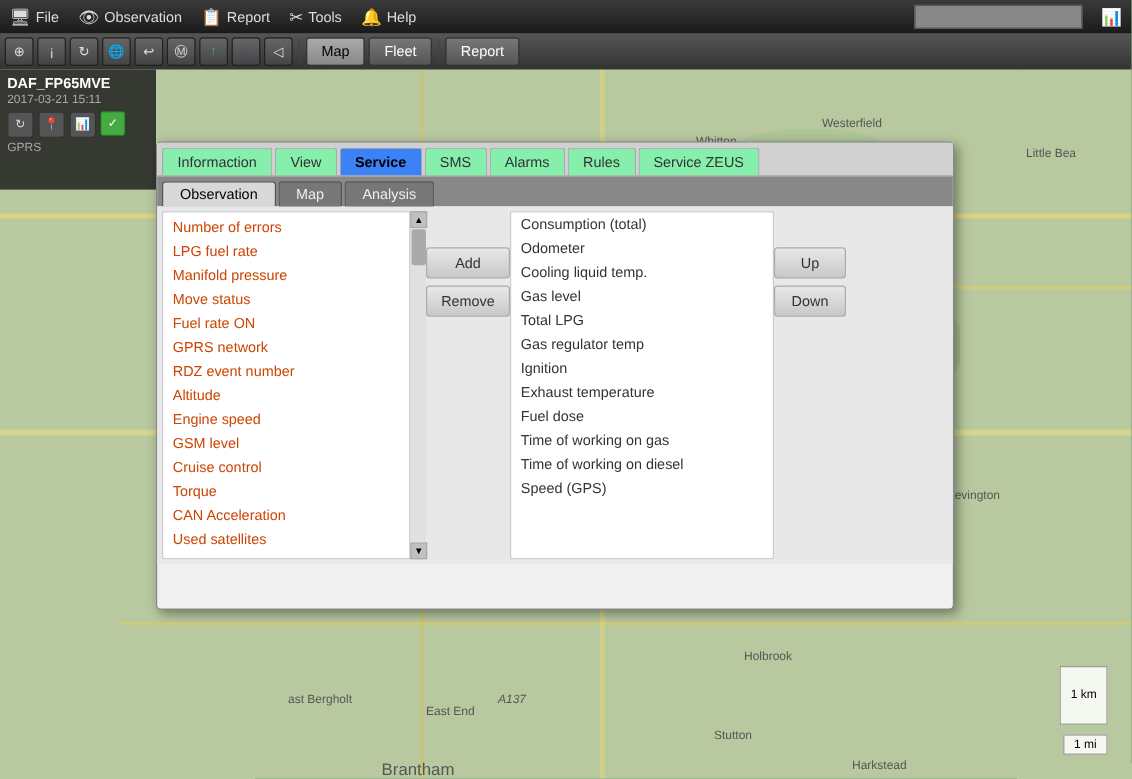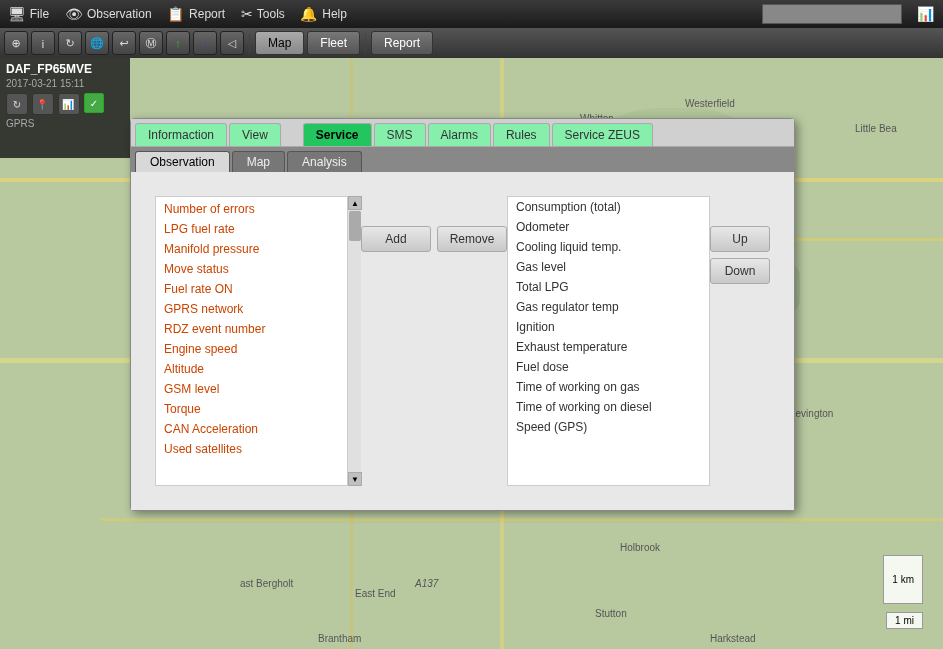--- a/index.html
+++ b/index.html
@@ -89,31 +89,31 @@
       border-radius: 2px; color: #fff; cursor: pointer; display: flex; align-items: center; justify-content: center;
       font-size: 12px; font-weight: bold;
     }
     .dialog-tabs1 {
       display: flex; background: #d0d0d0; padding: 4px 4px 0; gap: 2px; border-bottom: 1px solid #aaa;
     }
     .dialog-tab1 {
       padding: 4px 12px; background: #86efac; border: 1px solid #aaa; border-bottom: none;
       border-radius: 3px 3px 0 0; cursor: pointer; font-size: 12px; color: #333;
     }
-    .dialog-tab1.active { background: #22c55e; color: #000; font-weight: bold; margin-left: 20px; }
+    .dialog-tab1.active { background: #3b82f6; color: #000; font-weight: bold; }
     .dialog-tabs2 {
       display: flex; background: #888; padding: 4px 4px 0; gap: 2px;
     }
     .dialog-tab2 {
       padding: 3px 14px; background: #777; border: 1px solid #555; border-bottom: none;
       border-radius: 3px 3px 0 0; cursor: pointer; font-size: 12px; color: #eee;
     }
     .dialog-tab2.active { background: #d8d8d8; color: #000; }
     .dialog-content {
-      background: #e8e8e8; padding: 24px; display: flex; gap: 0;
+      background: #e8e8e8; padding: 4px; display: flex; gap: 0;
     }
 
     
     .list-panel {
       width: 220px; background: #fff; border: 1px solid #ccc; overflow-y: auto; height: 290px;
       position: relative;
     }
     .list-items { padding: 2px 0; }
     .list-item {
       padding: 3px 8px; cursor: pointer; color: #cc4400; font-size: 12px; white-space: nowrap;
@@ -123,21 +123,21 @@
       border-left: 1px solid #ccc;
     }
     .list-scroll-btn {
       width: 14px; height: 14px; background: #c0c0c0; border: 1px solid #aaa;
       display: flex; align-items: center; justify-content: center; font-size: 8px; cursor: pointer;
     }
     .list-scroll-thumb { width: 12px; height: 30px; background: #aaa; margin: 1px; border-radius: 2px; }
 
     
     .mid-buttons {
-      display: flex; flex-direction: row; justify-content: flex-start; gap: 6px; padding-top: 30px;
+      display: flex; flex-direction: column; justify-content: flex-start; gap: 6px; padding-top: 30px;
     }
     .mid-btn {
       width: 70px; height: 26px; background: linear-gradient(to bottom, #e8e8e8, #c8c8c8);
       border: 1px solid #aaa; border-radius: 3px; cursor: pointer; font-size: 12px; color: #333;
     }
 
     
     .right-panel {
       width: 220px; background: #fff; border: 1px solid #ccc; height: 290px; overflow-y: auto;
     }
@@ -219,21 +219,21 @@
   <span style="position:absolute; top:180px; left:695px; font-size:10px; color:#555;">Grange Farm</span>
   <span style="position:absolute; top:220px; left:740px; font-size:10px; color:#555;">Bixley</span>
   <span style="position:absolute; top:325px; left:725px; font-size:10px; color:#555;">Nacton</span>
   <span style="position:absolute; top:350px; left:790px; font-size:10px; color:#555;">Levington</span>
   <span style="position:absolute; top:520px; left:240px; font-size:10px; color:#555;">ast Bergholt</span>
   <span style="position:absolute; top:530px; left:355px; font-size:10px; color:#555;">East End</span>
   <span style="position:absolute; top:484px; left:620px; font-size:10px; color:#555;">Holbrook</span>
   <span style="position:absolute; top:520px; left:415px; font-size:10px; color:#555; font-style:italic;">A137</span>
   <span style="position:absolute; top:575px; left:710px; font-size:10px; color:#555;">Harkstead</span>
   <span style="position:absolute; top:550px; left:595px; font-size:10px; color:#555;">Stutton</span>
-  <span style="position:absolute; top:575px; left:318px; font-size:10px; color:#555;">Brantham</span>
+  <span style="position:absolute; top:575px; left:318px; font-size:14px; color:#555;">Brantham</span>
 
   <div style="position:absolute; bottom:45px; right:20px; background:rgba(255,255,255,0.85); border:1px solid #999; padding:18px 8px; font-size:10px;">1 km</div>
   <div style="position:absolute; bottom:20px; right:20px; background:rgba(255,255,255,0.85); border:1px solid #999; padding:2px 8px; font-size:10px;">1 mi</div>
 </div>
 
 <div class="left-panel">
   <div class="vehicle-name">DAF_FP65MVE</div>
   <div class="vehicle-time">2017-03-21 15:11</div>
   <div class="vehicle-icons">
     <div class="veh-icon-btn">↻</div>
@@ -289,23 +289,24 @@
       <div style="position:relative; width:220px; height:290px; display:flex;">
         <div class="list-panel" style="width:206px; flex:1;">
           <div class="list-items" id="left-list">
               <div class="list-item">Number of errors</div>
               <div class="list-item">LPG fuel rate</div>
               <div class="list-item">Manifold pressure</div>
               <div class="list-item">Move status</div>
               <div class="list-item">Fuel rate ON</div>
               <div class="list-item">GPRS network</div>
               <div class="list-item">RDZ event number</div>
+              <div class="list-item">Altitude</div>
               <div class="list-item">Engine speed</div>
-              <div class="list-item">Altitude</div>
               <div class="list-item">GSM level</div>
+              <div class="list-item">Cruise control</div>
               <div class="list-item">Torque</div>
               <div class="list-item">CAN Acceleration</div>
               <div class="list-item">Used satellites</div>
             </div>
         </div>
         <div class="list-scrollbar" style="display:flex; flex-direction:column; width:14px;">
           <div class="list-scroll-btn">▲</div>
           <div style="flex:1; background:#e0e0e0; position:relative;">
             <div class="list-scroll-thumb"></div>
           </div>

